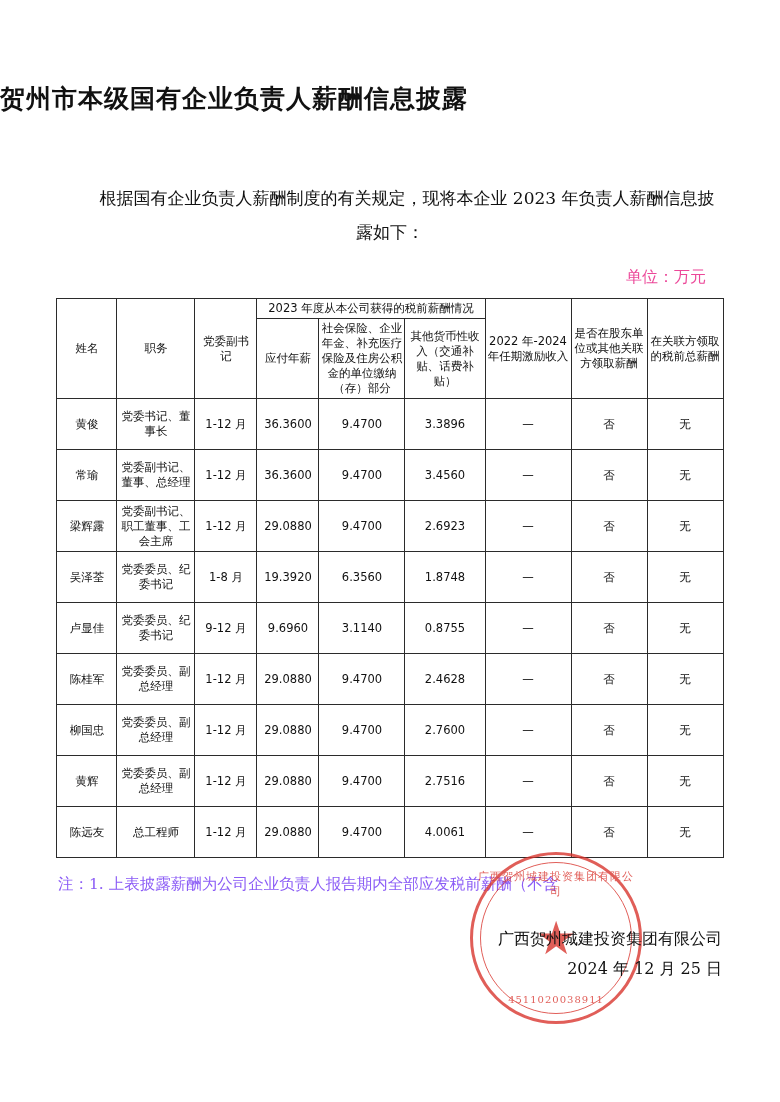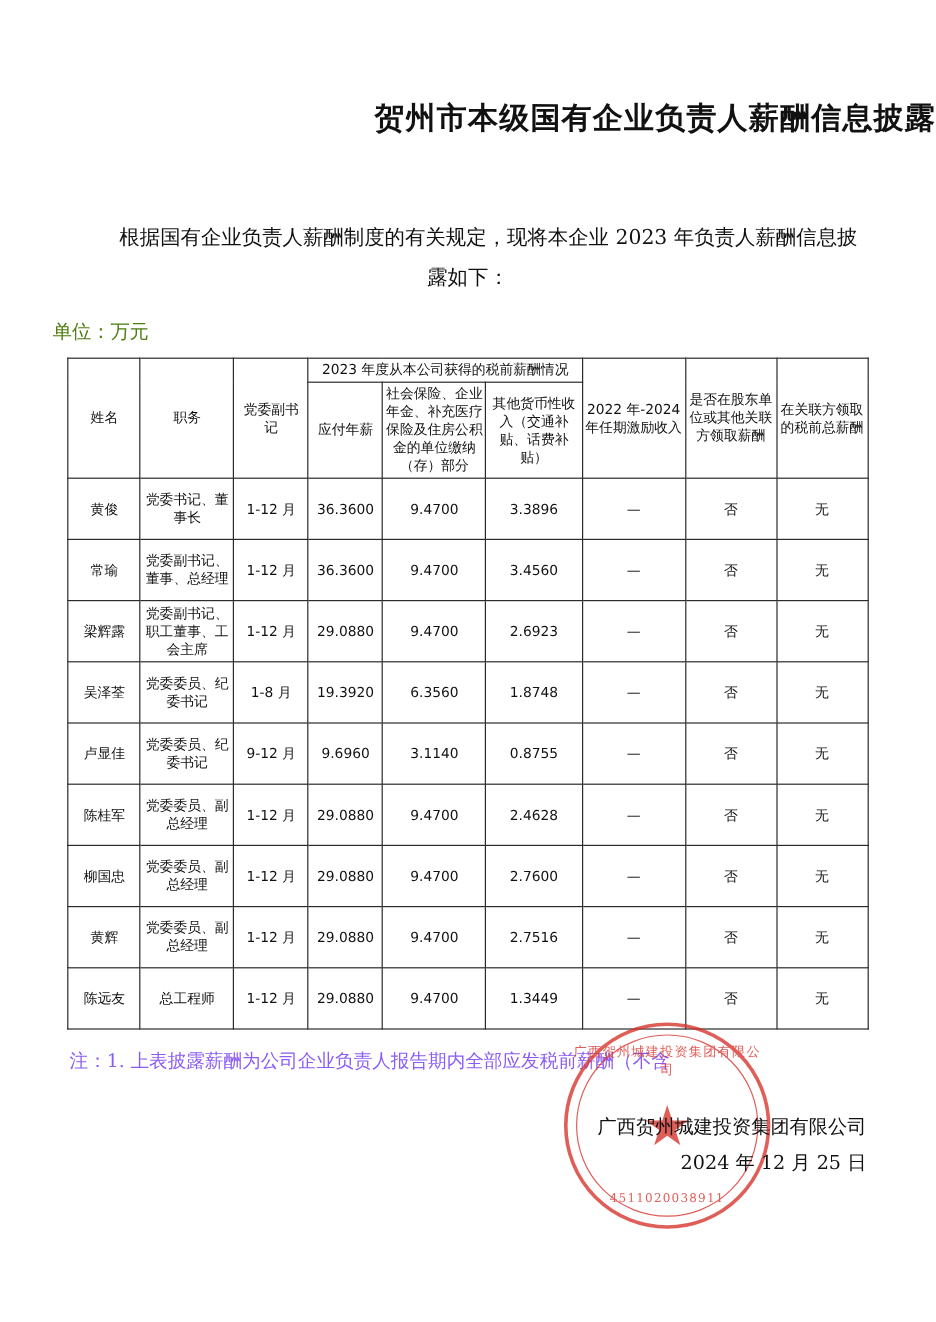--- a/index.html
+++ b/index.html
@@ -14,21 +14,21 @@
     font-family: "DejaVu Sans", "Liberation Sans", sans-serif;
     color: #1a1a1a;
     overflow: hidden;
   }
   .page {
     position: absolute;
     inset: 0;
     padding: 0;
   }
   .doc-title {
-    text-align: right;
+    text-align: left;
     font-family: "DejaVu Serif", "Liberation Serif", serif;
     font-weight: bold;
     font-size: 25px;
     letter-spacing: 1px;
     margin: 0;
     padding-top: 82px;
     color: #111;
   }
   .intro {
     margin: 0;
@@ -37,26 +37,26 @@
     font-size: 17px;
     line-height: 34px;
     color: #111;
   }
   .intro .p1 {
     margin-top: 66px;
     text-indent: 2em;
     text-align: center;
   }
   .unit-line {
-    text-align: left;
+    text-align: right;
     padding: 0 74px 0 0;
     margin-top: 18px;
     font-family: "DejaVu Serif", "Liberation Serif", serif;
     font-size: 16px;
-    color: #4d7c0f;
+    color: #ec4899;
     margin-left: 44px;
   }
 
   table.salary {
     border-collapse: collapse;
     margin: 10px auto 0 auto;
     width: 666px;
     table-layout: fixed;
     font-family: "DejaVu Sans", "Liberation Sans", sans-serif;
   }
@@ -295,21 +295,21 @@
         <td class="rowcell">—</td>
         <td class="rowcell">否</td>
         <td class="rowcell">无</td>
       </tr>
       <tr>
         <td class="rowcell name-cell">陈远友</td>
         <td class="rowcell pos-cell">总工程师</td>
         <td class="rowcell">1-12 月</td>
         <td class="rowcell">29.0880</td>
         <td class="rowcell">9.4700</td>
-        <td class="rowcell">1.3449</td>
+        <td class="rowcell">4.0061</td>
         <td class="rowcell">—</td>
         <td class="rowcell">否</td>
         <td class="rowcell">无</td>
       </tr>
     </tbody>
   </table>
 
   <div class="notes">
     <span class="n-line">注：1. 上表披露薪酬为公司企业负责人报告期内全部应发税前薪酬（不含</span>
   </div>

